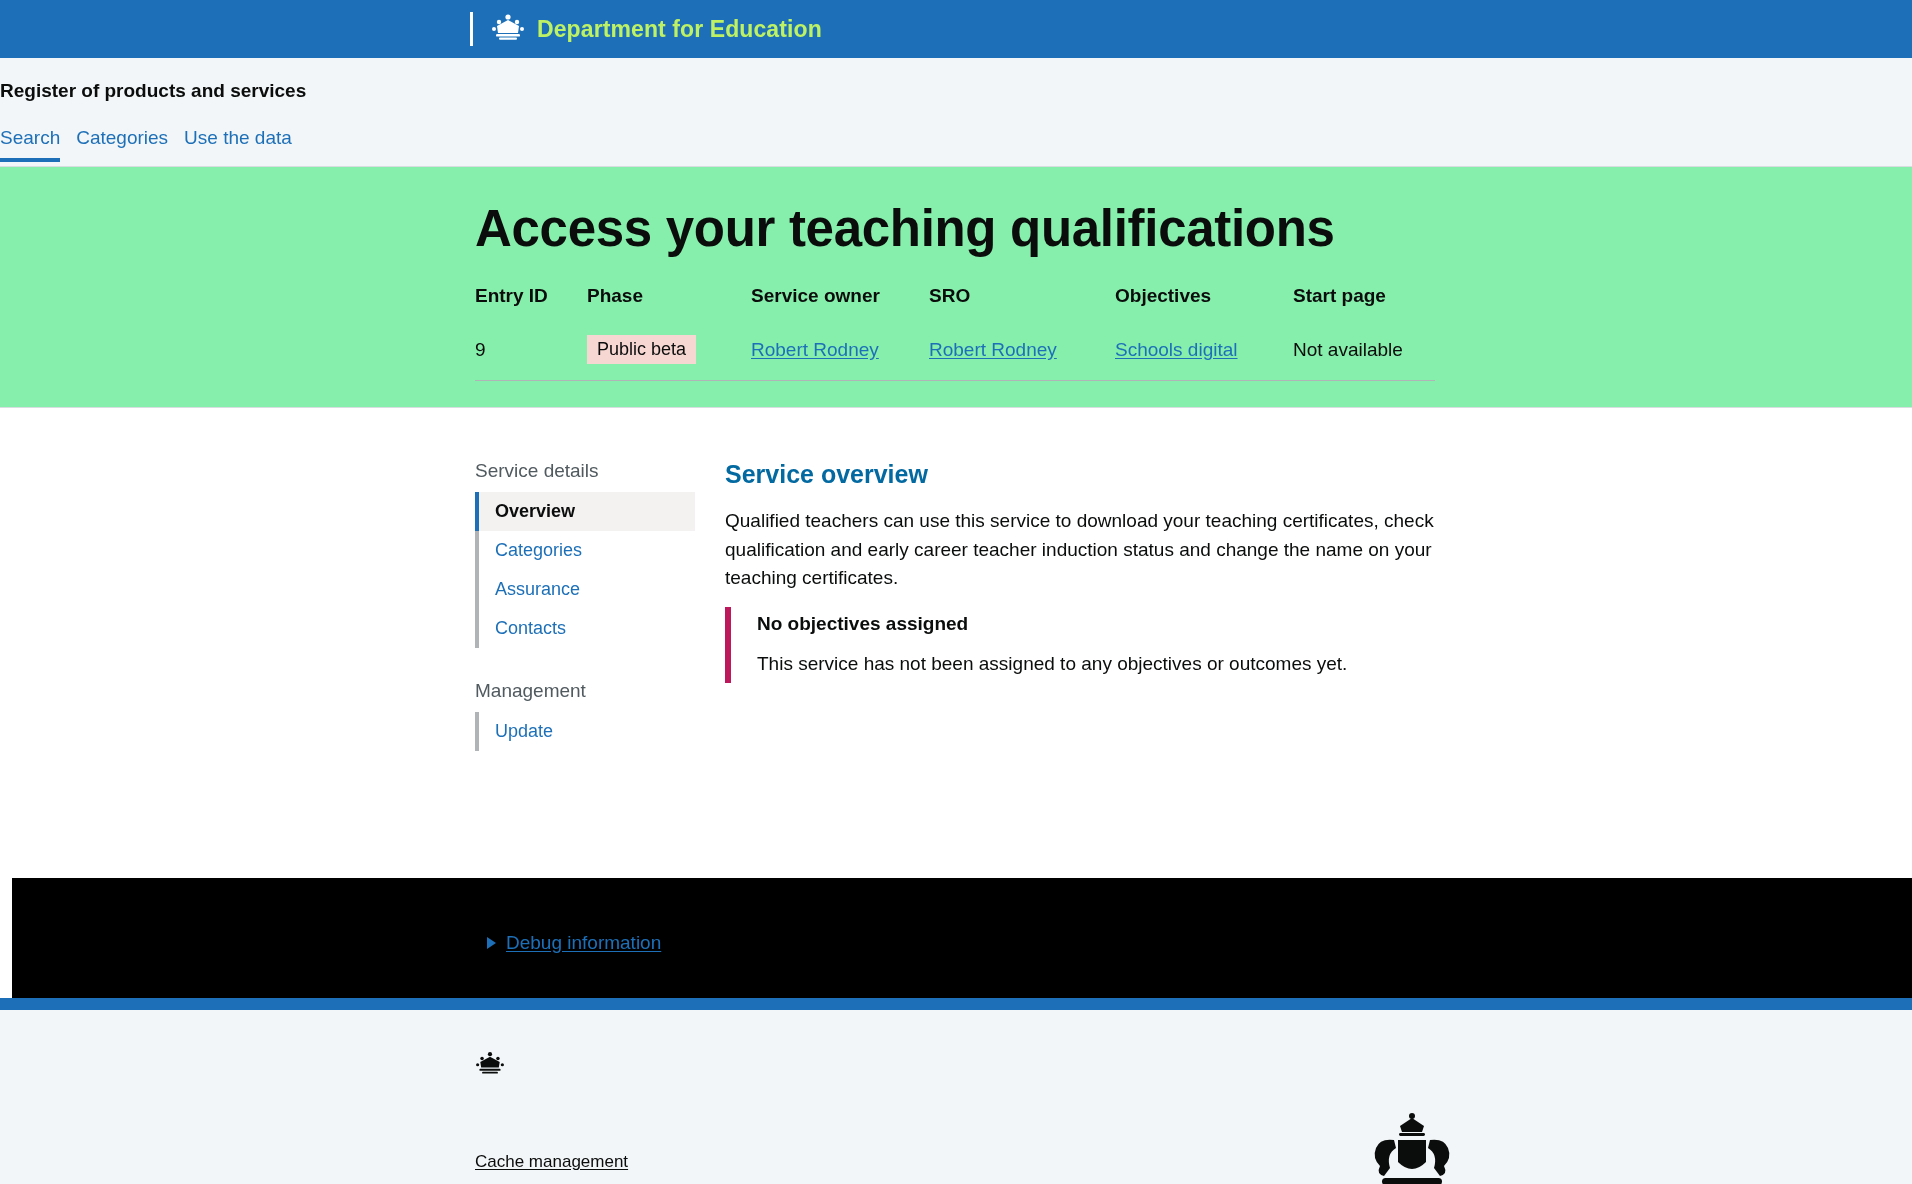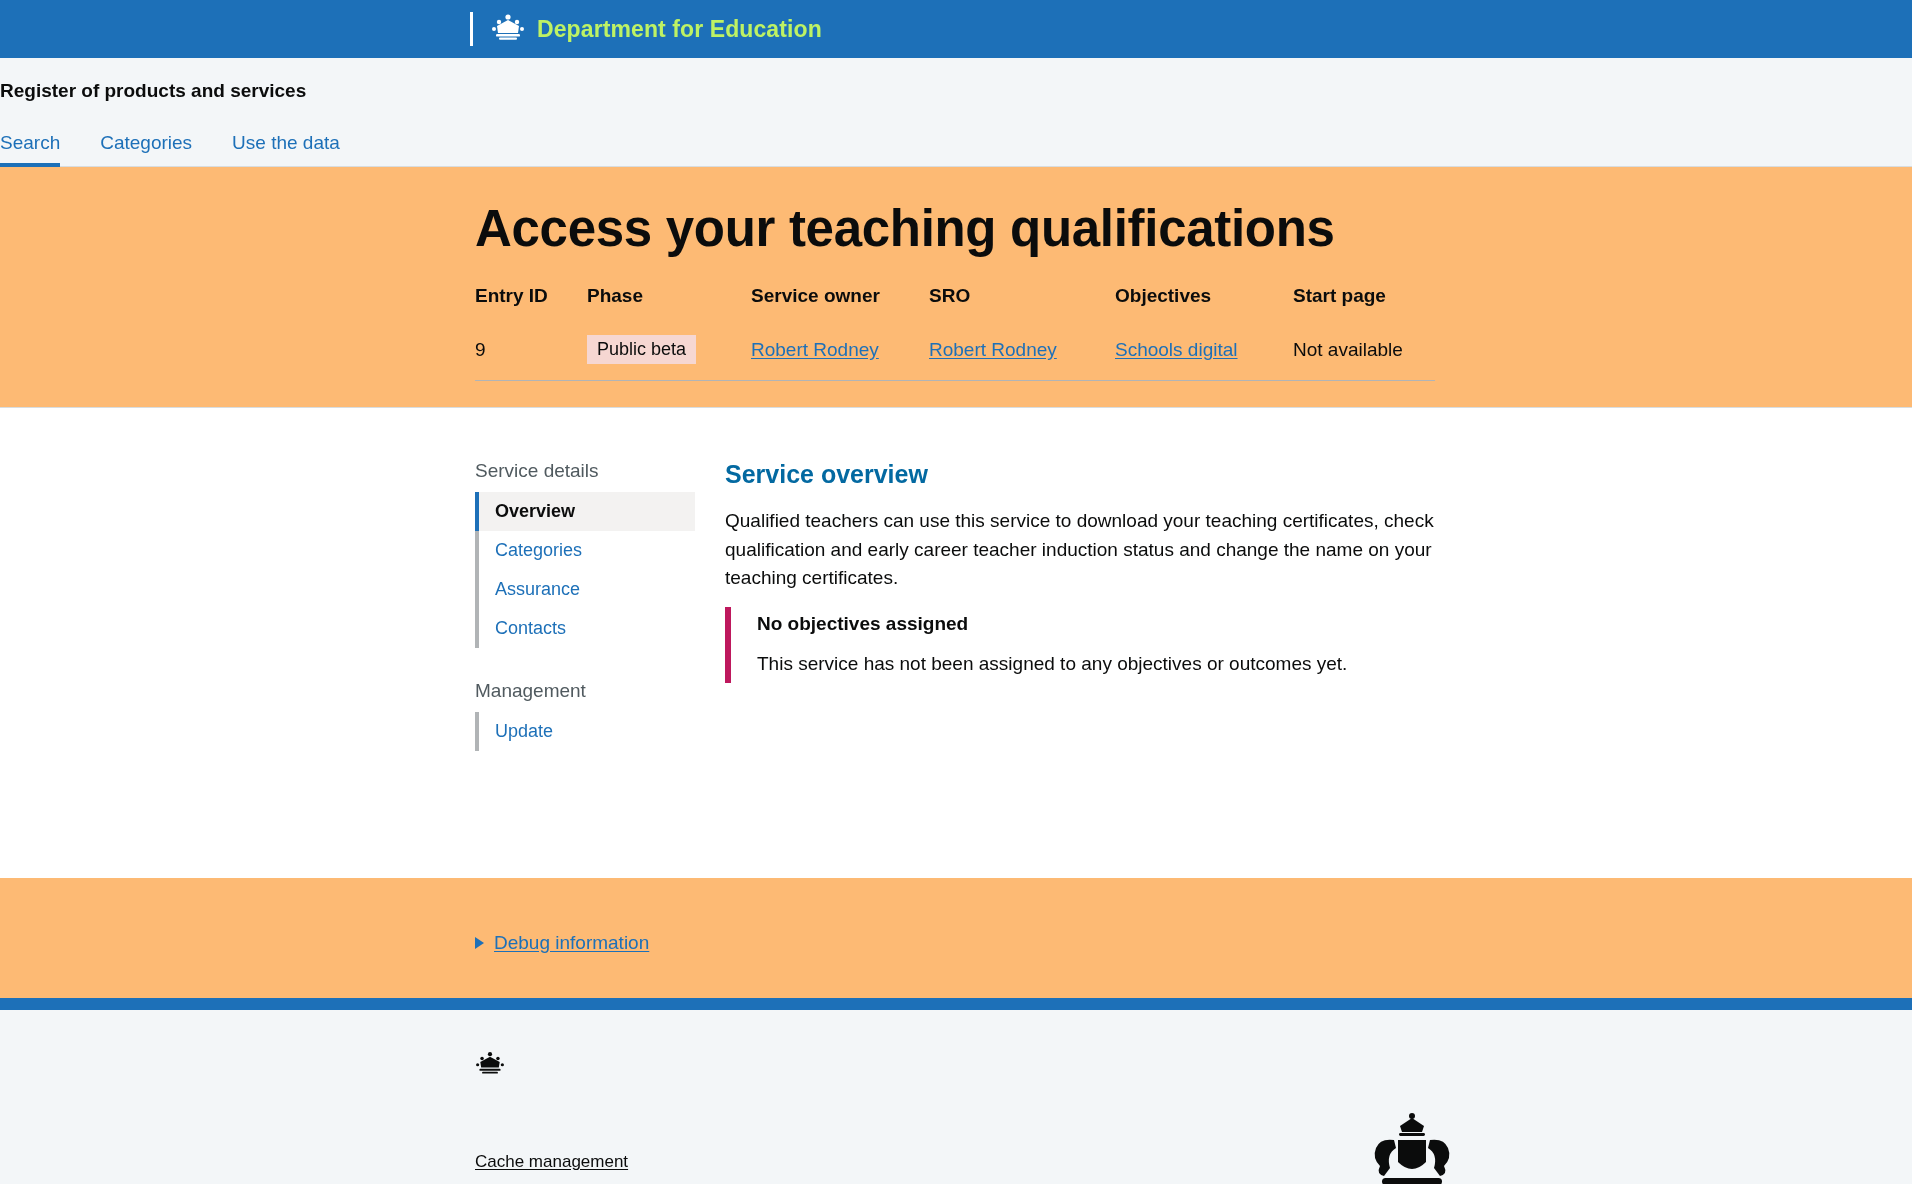--- a/index.html
+++ b/index.html
@@ -47,22 +47,22 @@
   }
   .band-inner { }
   .service-title {
     font-size: 19px;
     font-weight: bold;
     color: #0b0c0c;
     margin: 0 0 20px 0;
   }
   .nav-tabs {
     display: flex;
-    gap: 40px;
-    align-items: flex-end;
+    gap: 16px;
+    align-items: center;
     height: 44px;
   }
   .nav-tab {
     font-size: 19px;
     color: #1d70b8;
     text-decoration: none;
     padding-bottom: 12px;
     position: relative;
     cursor: pointer;
   }
@@ -73,21 +73,21 @@
   .nav-tab.active:after {
     content: "";
     position: absolute;
     left: 0; right: 0; bottom: -1px;
     height: 4px;
     background: #1d70b8;
   }
 
   
   .hero {
-    background: #fdba74;
+    background: #86efac;
     border-bottom: 1px solid #d8dde0;
     padding: 34px 12px 26px 0;
   }
   .hero-inner { padding-left: 475px; }
   h1.page-title {
     font-size: 51px;
     line-height: 1.1;
     font-weight: bold;
     color: #0b0c0c;
     margin: 0 0 28px 0;
@@ -194,24 +194,25 @@
   }
   .inset-body {
     font-size: 19px;
     color: #0b0c0c;
     margin: 0;
   }
 
   
   .debug-row {
     padding: 54px 0 44px 475px;
-    background: #fdba74;
+    background: #000000;
     display: flex;
     align-items: center;
     gap: 10px;
+    margin-left: 12px;
   }
   .tri {
     width: 0; height: 0;
     border-left: 9px solid #1d70b8;
     border-top: 6px solid transparent;
     border-bottom: 6px solid transparent;
   }
   .debug-link {
     font-size: 19px;
     color: #1d70b8;

